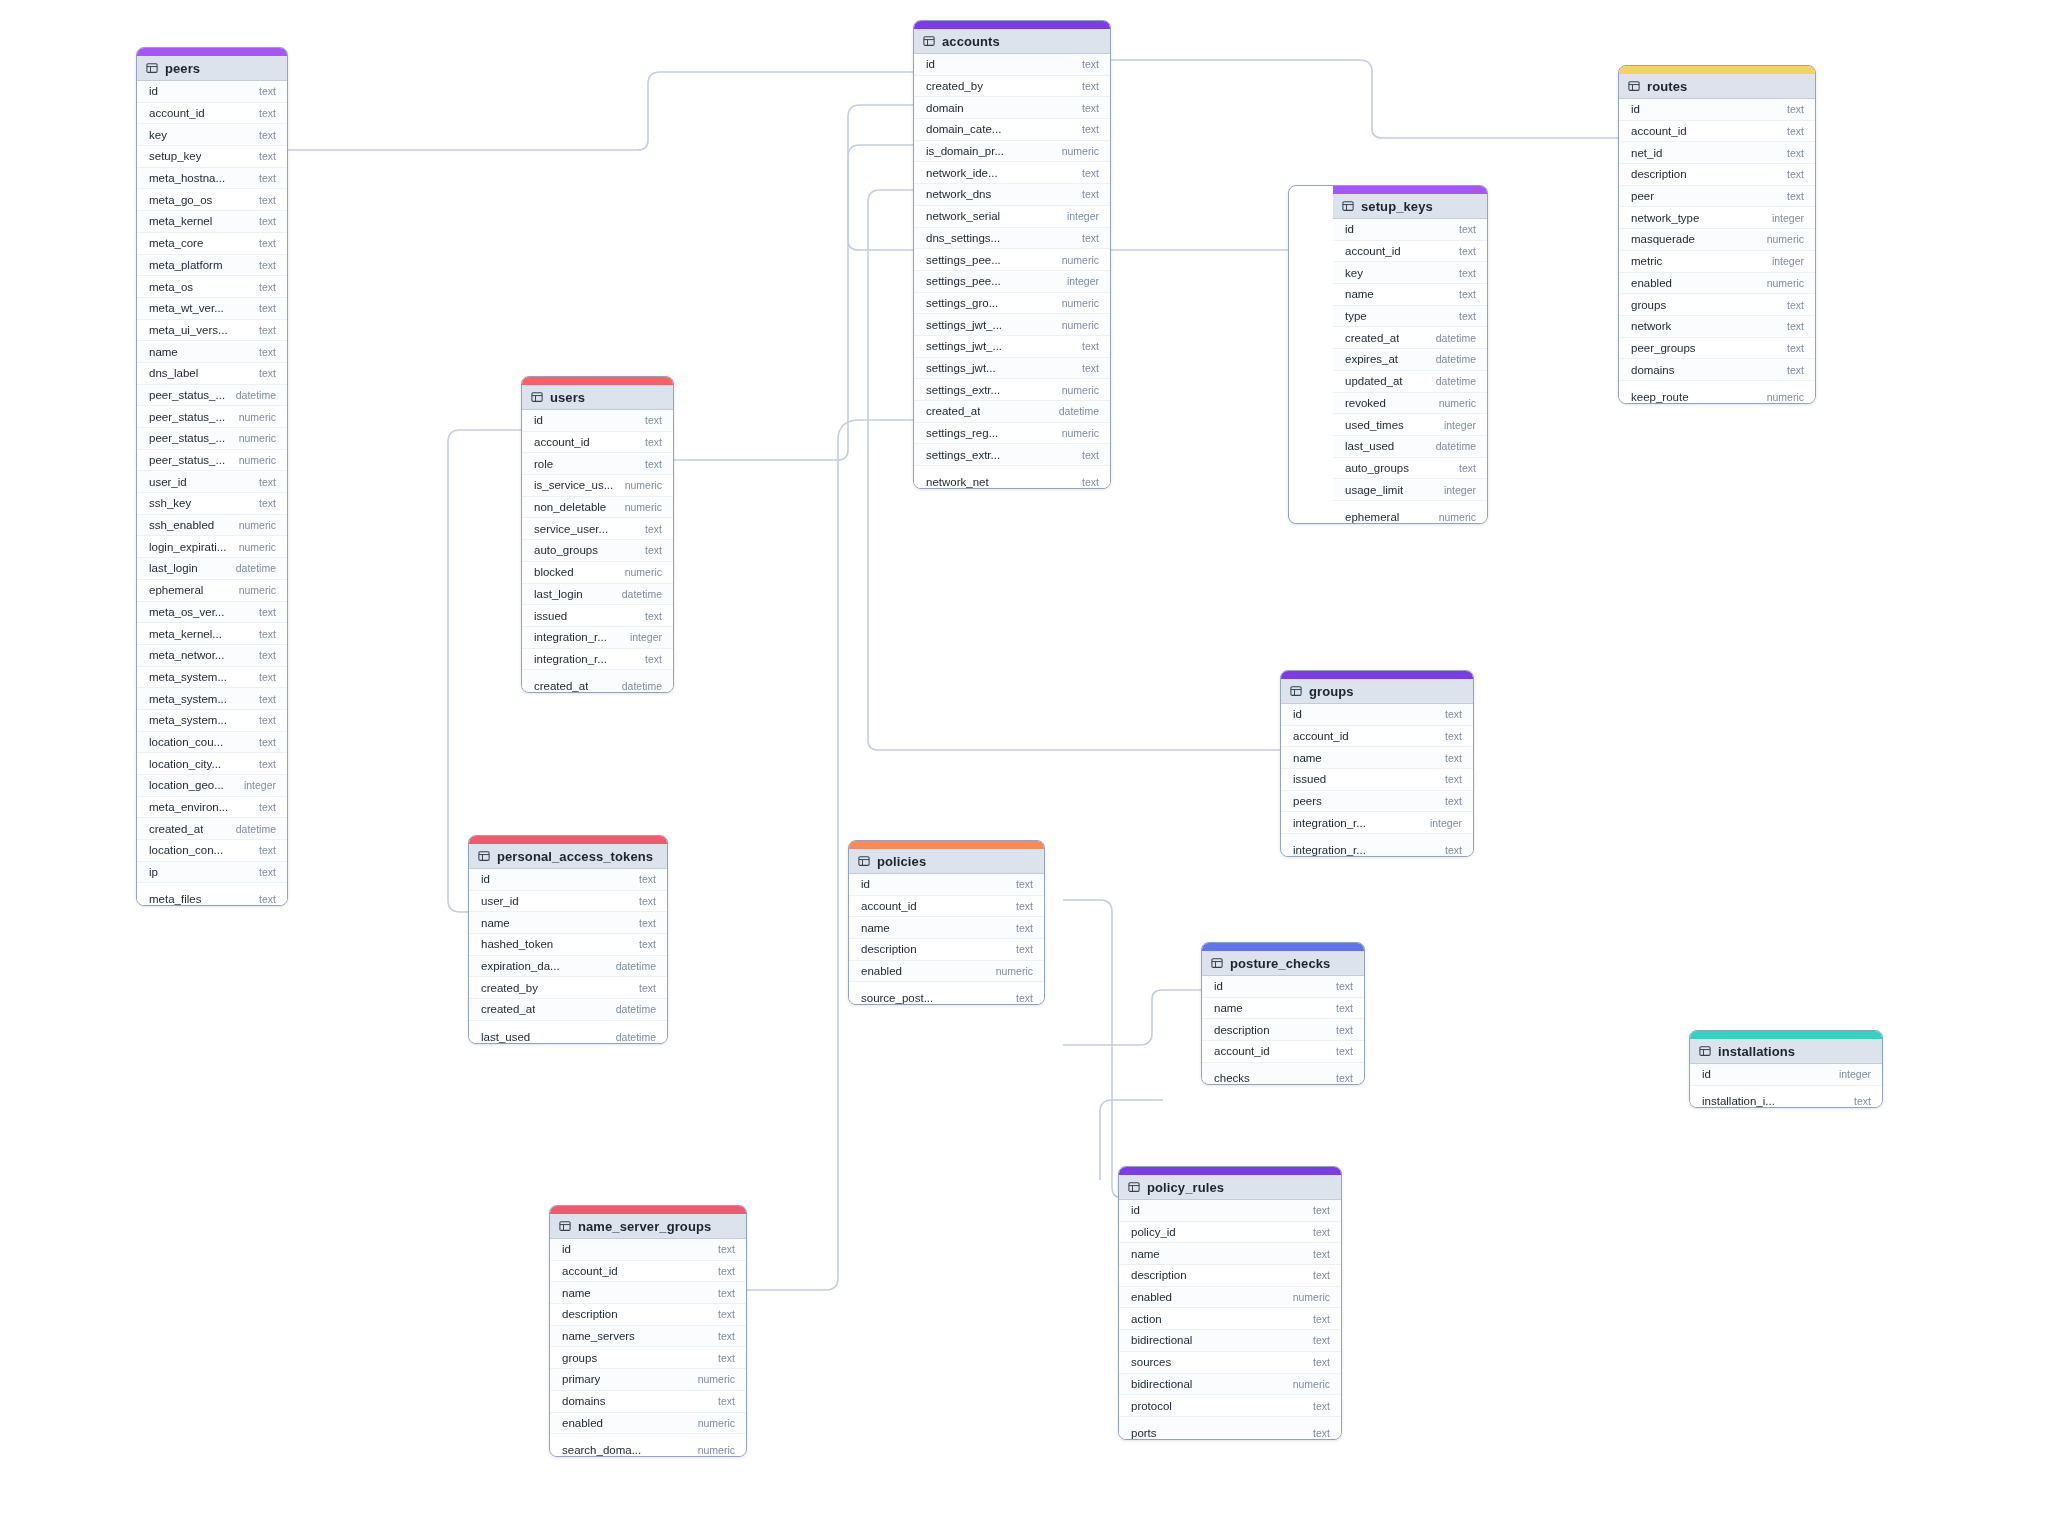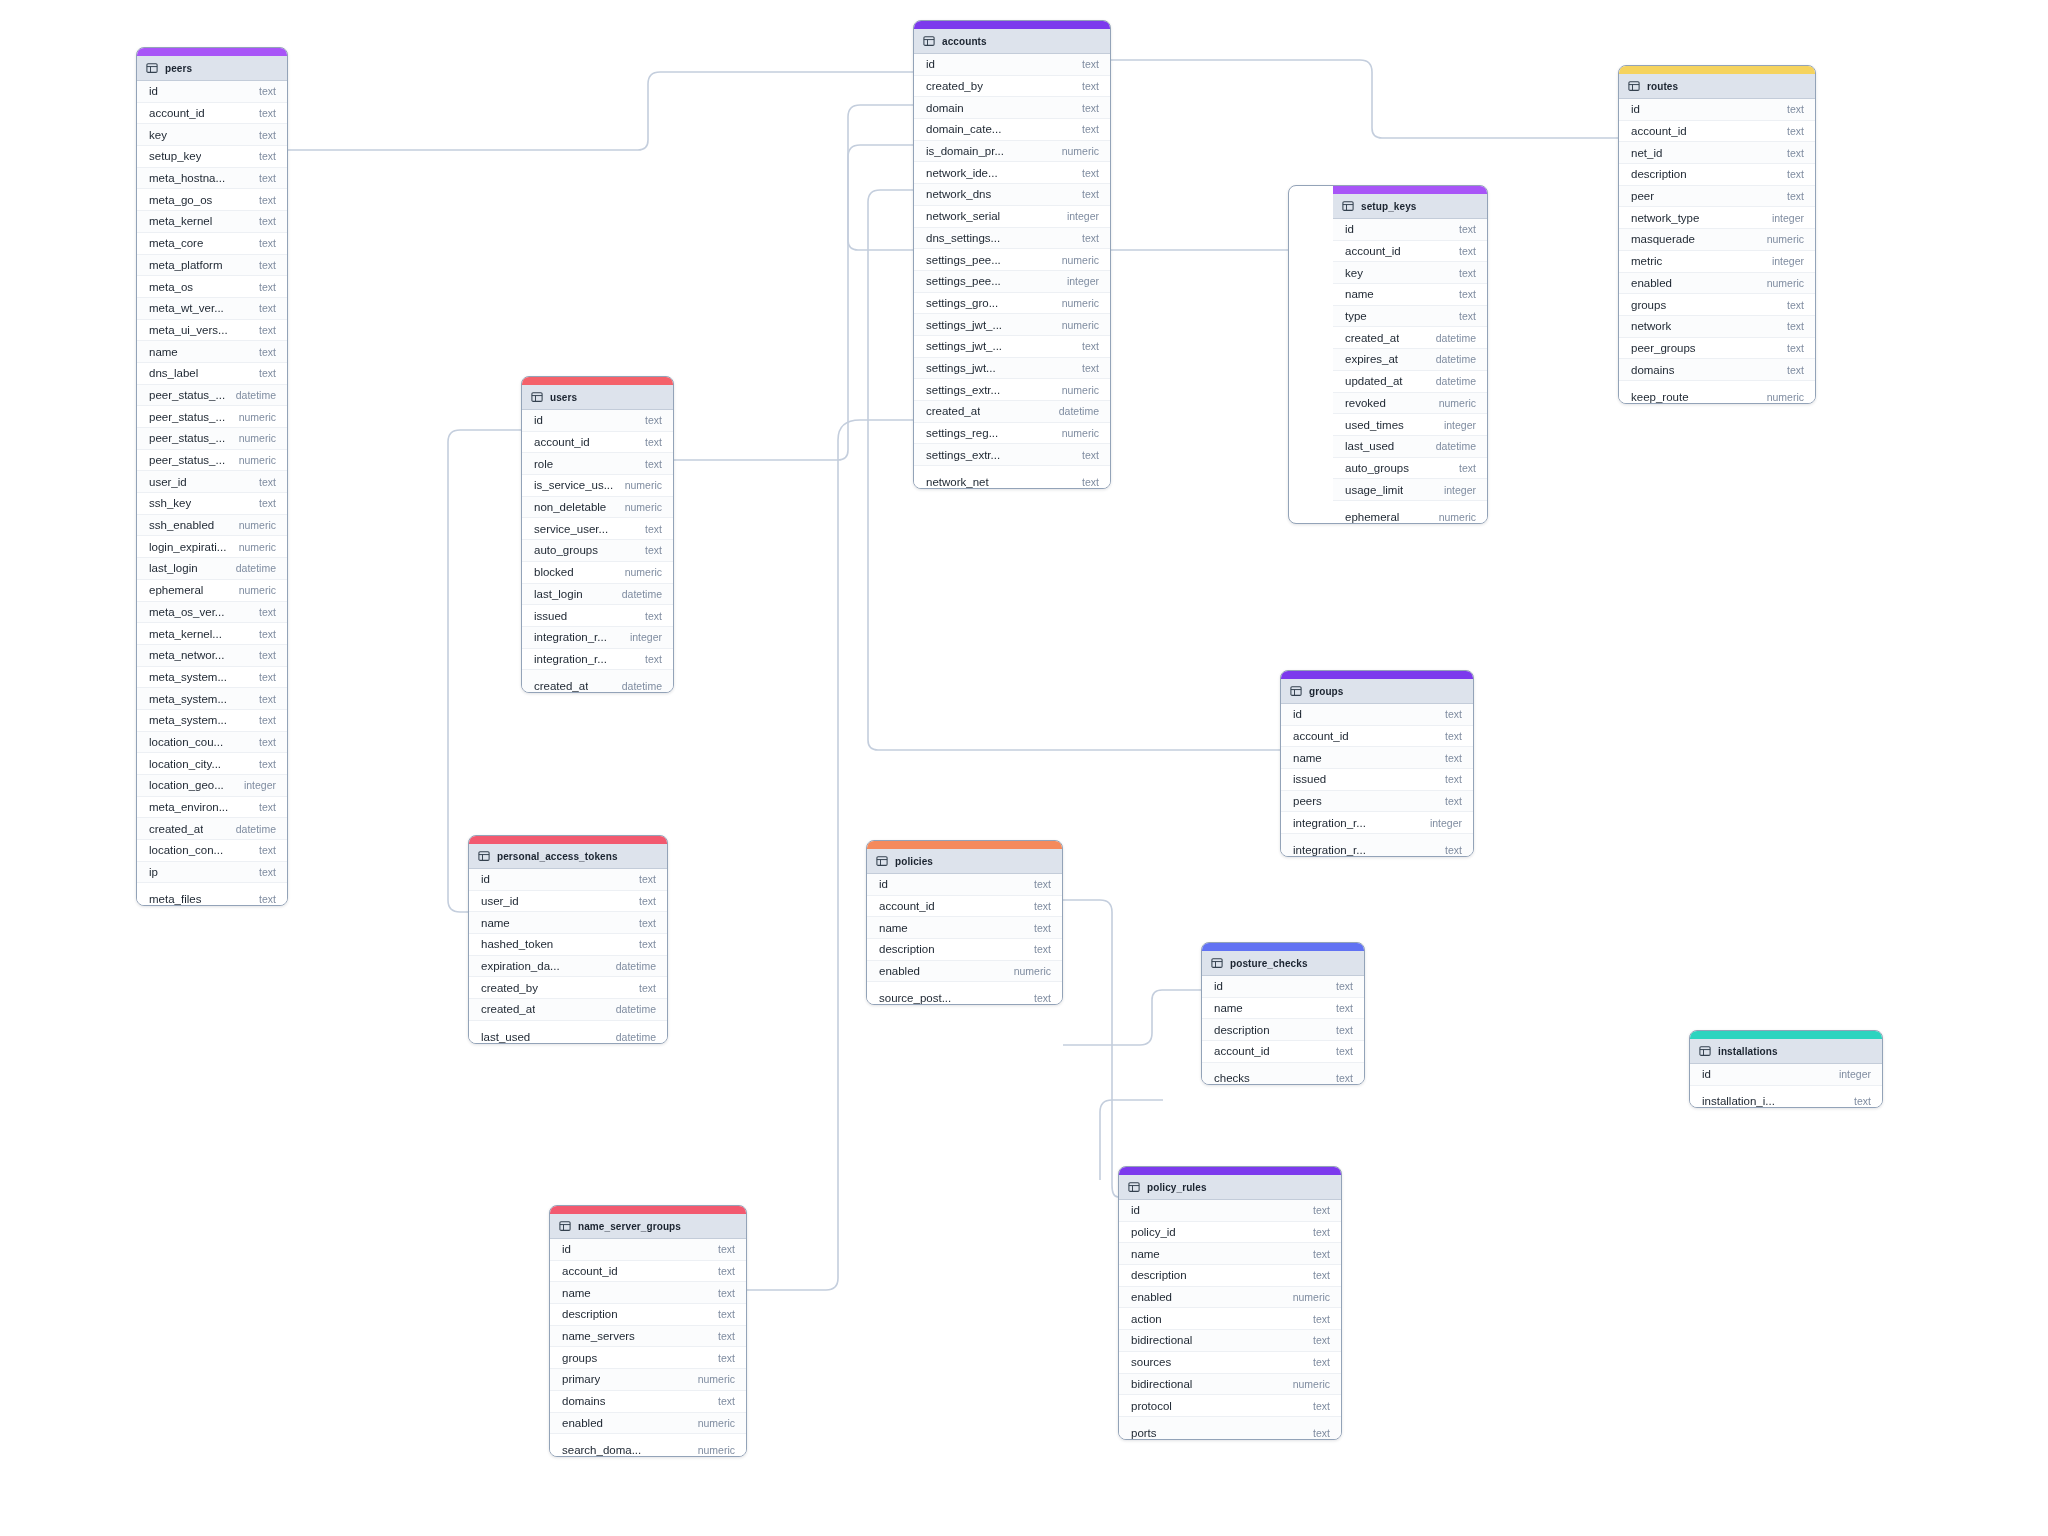--- a/index.html
+++ b/index.html
@@ -28,21 +28,21 @@
     display:flex;align-items:center;gap:7px;
     background:#dde3ec;
     padding:5px 10px 5px 9px;
     border-bottom:1px solid #c3ccd9;
     height:25px;box-sizing:border-box;
   }
   .table-head .tbl-icon{
     width:12px;height:12px;flex:0 0 12px;display:block;
   }
   .table-title{
-    font-size:10px;font-weight:bold;color:#1b2430;letter-spacing:.1px;
+    font-size:13px;font-weight:bold;color:#1b2430;letter-spacing:.1px;
     white-space:nowrap;
   }
   .col-row{
     display:flex;align-items:center;justify-content:space-between;
     padding:0 11px 0 12px;
     height:21.7px;
     border-bottom:1px solid #edf0f4;
     background:#fbfcfd;
     box-sizing:border-box;
   }
@@ -616,21 +616,21 @@
         </div>
         <div class="col-row">
           <span class="col-name">integration_r...</span>
           <span class="col-type">integer</span>
         </div>
         <div class="col-row">
           <span class="col-name">integration_r...</span>
           <span class="col-type">text</span>
         </div>
       </div>
-      <div class="table-card" style="left: 866px; top: 840px; width: 197px;">
+      <div class="table-card" style="left: 848px; top: 840px; width: 197px;">
         <span class="accent-bar" style="background: rgb(245, 138, 92);"></span>
         <div class="table-head">
           <span>
             <svg class="tbl-icon" viewBox="0 0 16 16" aria-hidden="true">
               <rect x="1.2" y="2.2" width="13.6" height="11.6" rx="1.6" fill="none" stroke="#34414f" stroke-width="1.4"></rect>
               <line x1="1.2" y1="6.1" x2="14.8" y2="6.1" stroke="#34414f" stroke-width="1.3"></line>
               <line x1="6.0" y1="6.1" x2="6.0" y2="13.8" stroke="#34414f" stroke-width="1.3"></line>
             </svg>
           </span>
           <span class="table-title">policies</span>

